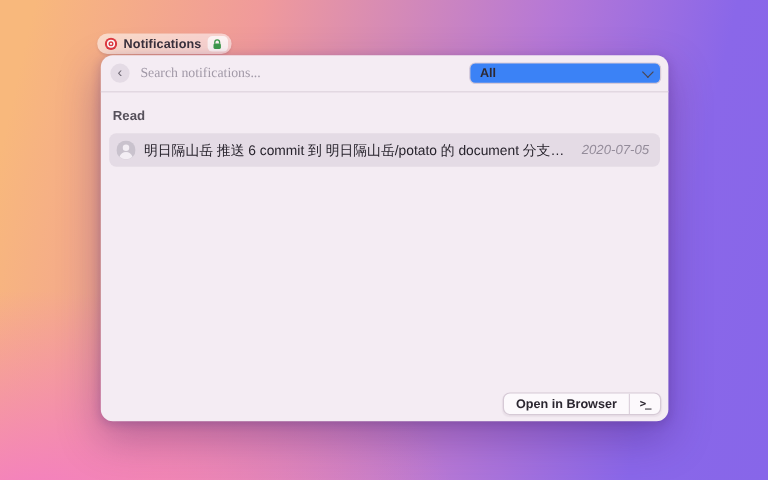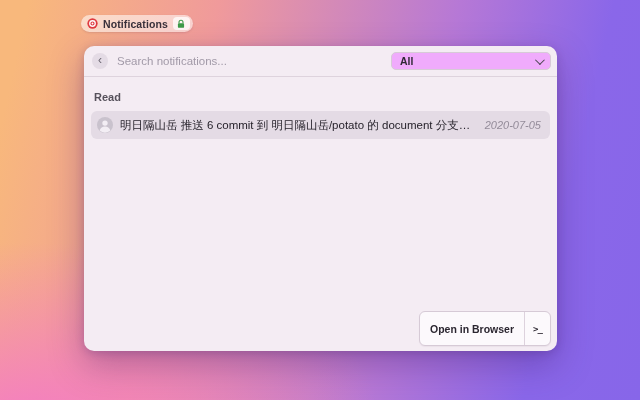--- a/index.html
+++ b/index.html
@@ -7,21 +7,21 @@
   body {
     font-family:"Liberation Sans", sans-serif;
     position:relative;
     background:
       radial-gradient(95% 75% at 4% 104%, rgba(244,122,198,0.9) 0%, rgba(244,122,198,0) 58%),
       linear-gradient(103deg, #f8b87c 4%, #f09a9b 30%, #b678d6 63%, #8a67e9 84%, #8766e9 100%);
   }
 
   
   .tab-pill {
-    position:absolute; left:81px; top:15px; height:17px;
+    position:absolute; left:81px; top:28px; height:17px;
     display:flex; align-items:center; gap:5px;
     background:rgba(255,255,255,0.55);
     border-radius:9px; padding:0 3px 0 6px;
     box-shadow:0 1px 2px rgba(90,40,80,0.15);
   }
   .tab-title { font-size:10.5px; font-weight:700; color:#39313b; letter-spacing:.1px; }
   .app-icon svg { display:block; }
   .lock-badge {
     width:17px; height:13px; border-radius:4px;
     background:rgba(255,255,255,0.75);
@@ -44,27 +44,27 @@
     border-bottom:1px solid #ded3dd;
   }
   .back-btn {
     width:16px; height:16px; border-radius:50%;
     background:#e4dbe5; color:#6d6773;
     font-size:12px; line-height:14px; text-align:center;
     flex:0 0 16px; cursor:default; user-select:none;
   }
   .search-input {
     flex:1; border:0; outline:0; background:transparent;
-    margin-left:9px; font-family:Liberation Sans, sans-serif;
+    margin-left:9px; font-family:Liberation Serif, serif;
     font-size:11.5px; color:#3a3440;
   }
   .search-input::placeholder { color:#a29aa8; opacity:1; }
   .filter-select {
     width:160px; height:18px; flex:0 0 160px;
-    background:#f0abfc; border:1px solid #d7cad7; border-radius:5px;
+    background:#3b82f6; border:1px solid #d7cad7; border-radius:5px;
     display:flex; align-items:center; justify-content:space-between;
     padding:4px 8px; cursor:default;
   }
   .filter-value { font-size:10.5px; font-weight:700; color:#2e2933; }
   .chev-down {
     width:7px; height:7px; border-right:1.6px solid #4c4652; border-bottom:1.6px solid #4c4652;
     transform:rotate(45deg) translateY(-2px);
   }
 
   
@@ -79,21 +79,21 @@
   .avatar { width:16px; height:16px; flex:0 0 16px; }
   .notif-text {
     flex:1; white-space:nowrap; overflow:hidden; text-overflow:ellipsis;
     font-size:11.5px; color:#26222b;
   }
   .notif-repo { color:#8d8593; margin-left:6px; }
   .notif-date { font-size:11px; color:#948c9a; flex:0 0 auto;font-style:italic; }
 
   
   .footer-group {
-    position:absolute; right:6px; bottom:5px; height:35px;
+    position:absolute; right:6px; bottom:5px; height:19px;
     display:flex; align-items:stretch;
     background:#fcf9fc; border:1px solid #d6cad6; border-radius:6px;
     overflow:hidden;
     box-shadow:0 1px 1px rgba(80,50,90,0.06);
   }
   .btn-open {
     padding:0 10px; display:flex; align-items:center;
     font-size:10.5px; font-weight:700; color:#2b2630;
     border-right:1px solid #ddd2dd; cursor:default; background:transparent;
     font-family:"Liberation Sans",sans-serif; border-top:0;border-bottom:0;border-left:0;

